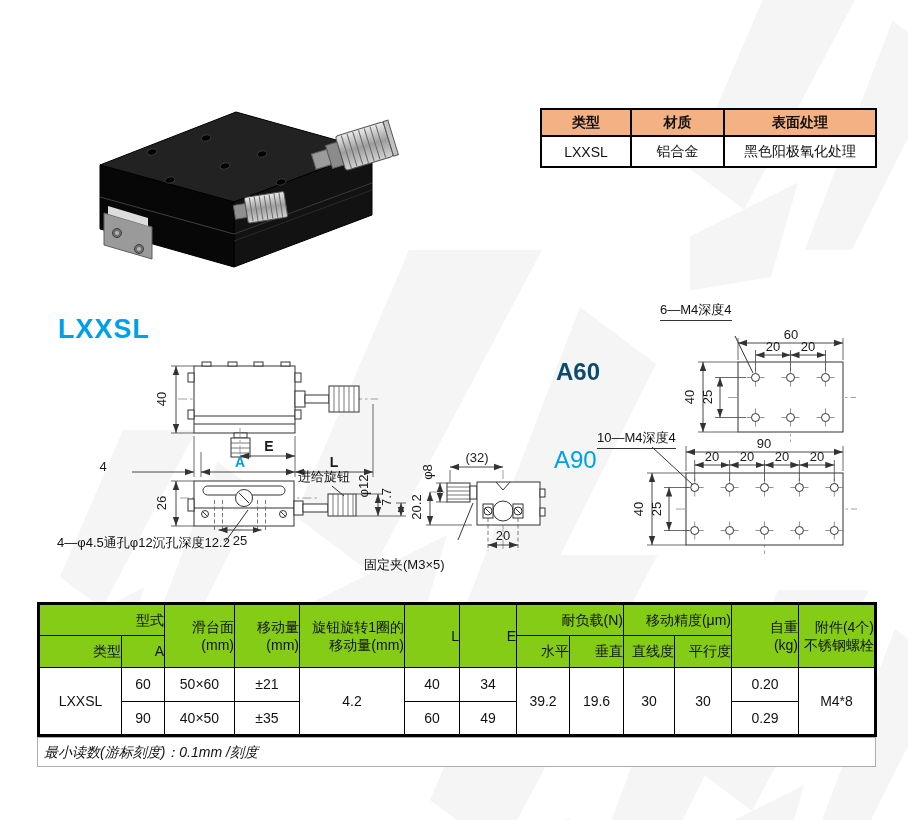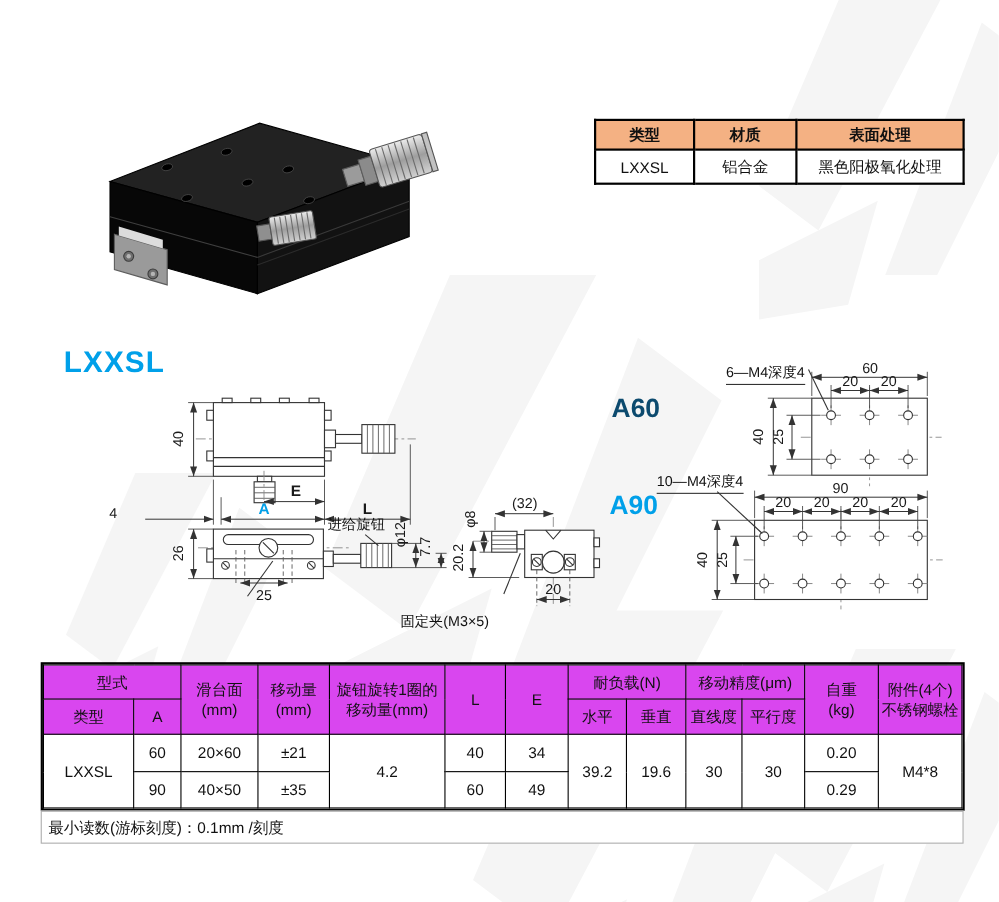--- a/index.html
+++ b/index.html
@@ -3,41 +3,41 @@
 <meta charset="utf-8">
 <style>
   html,body{margin:0;padding:0;background:#fff;}
   .page{position:relative;width:908px;height:820px;background:#fff;overflow:hidden;
         font-family:"Liberation Sans",sans-serif;color:#111;}
   .abs{position:absolute;}
   .title{left:28px;top:26px;font-size:21px;font-weight:bold;color:#e60012;letter-spacing:.5px;white-space:nowrap;}
   .model{left:58px;top:314px;font-size:27px;font-weight:bold;color:#00a0e9;letter-spacing:1px;}
   .sect{left:449px;top:326px;font-size:19px;font-weight:bold;color:#000;}
   .a60{left:556px;top:358px;font-size:24px;font-weight:bold;color:#0c4a6e;}
-  .a90{left:554px;top:446px;font-size:24px;font-weight:bold;color:#00a0e9;}
+  .a90{left:554px;top:446px;font-size:24px;font-weight:normal;color:#00a0e9;}
   .lblsm{font-size:13px;color:#111;white-space:nowrap;}
   .feed{left:298px;top:468px;}
   .holenote{left:57px;top:534px;}
   .clamp{left:364px;top:556px;}
-  .a60h{left:660px;top:330px;border-bottom:1px solid #333;padding-bottom:1px;}
+  .a60h{left:660px;top:301px;border-bottom:1px solid #333;padding-bottom:1px;}
   .a90h{left:597px;top:429px;border-bottom:1px solid #333;padding-bottom:1px;}
   svg.layer{position:absolute;left:0;top:0;}
   
   .itable{position:absolute;left:540px;top:108px;border-collapse:collapse;}
   .itable th,.itable td{border:2px solid #000;text-align:center;font-size:14px;padding:0;}
   .itable th{background:#f4b183;height:25px;font-weight:600;}
   .itable td{height:29px;background:#fff;}
   
   .stable-wrap{position:absolute;left:37px;top:602px;border:2px solid #000;}
   .stable{border-collapse:collapse;table-layout:fixed;width:835px;}
   .stable th,.stable td{border:1px solid #000;font-size:14px;text-align:center;
       vertical-align:middle;padding:0;line-height:1.3;font-weight:normal;background:#fff;}
-  .stable th{background:#d946ef;}
+  .stable th{background:#84cc16;text-align:right;}
   .note{position:absolute;left:37px;top:737px;width:839px;height:30px;box-sizing:border-box;
-      border:1px solid #adadad;background:#fff;font-size:14px;line-height:28px;padding-left:6px;}
+      border:1px solid #adadad;background:#fff;font-size:14px;line-height:28px;padding-left:6px;font-style:italic;}
   
   .lnf{fill:#fff;stroke:#333;stroke-width:1;}
   .ln{fill:none;stroke:#333;stroke-width:1;}
   .cl{fill:none;stroke:#888;stroke-width:.8;stroke-dasharray:9 3 2.5 3;}
   .hd{fill:none;stroke:#555;stroke-width:.8;stroke-dasharray:4 2.5;}
   .dm{fill:none;stroke:#333;stroke-width:.9;}
   .xt{fill:none;stroke:#444;stroke-width:.8;}
   text.dim{font-size:13px;fill:#1a1a1a;text-anchor:middle;font-family:"Liberation Sans",sans-serif;}
   text.dimb{font-size:14px;font-weight:bold;}
   text.blue{fill:#00a0e9;}
@@ -355,20 +355,21 @@
         <line class="xt" x1="689" y1="530.5" x2="664" y2="530.5"></line>
       <line class="dm" x1="669" y1="487.5" x2="669" y2="530.5" marker-start="url(#mS)" marker-end="url(#mE)"></line>
       <text class="dim" x="661" y="509" transform="rotate(-90 661 509)">25</text>
     </g>
   </svg>
 
   <div class="abs model">LXXSL</div>
   <div class="abs a60">A60</div>
   <div class="abs a90">A90</div>
   <div class="abs lblsm feed">进给旋钮</div>
+  <div class="abs lblsm holenote">4—φ4.5通孔φ12沉孔深度12.2</div>
   <div class="abs lblsm clamp">固定夹(M3×5)</div>
   <div class="abs lblsm a60h">6—M4深度4</div>
   <div class="abs lblsm a90h">10—M4深度4</div>
 
   <table class="itable">
     <colgroup>
         <col style="width:90px">
         <col style="width:93px">
         <col style="width:152px">
       </colgroup>
@@ -435,21 +436,21 @@
         <th>类型</th>
         <th>A</th>
         <th>水平</th>
         <th>垂直</th>
         <th>直线度</th>
         <th>平行度</th>
       </tr>
       <tr style="height:34px">
         <td rowspan="2">LXXSL</td>
         <td>60</td>
-        <td>20×60</td>
+        <td>50×60</td>
         <td>±21</td>
         <td rowspan="2">4.2</td>
         <td>40</td>
         <td>34</td>
         <td rowspan="2">39.2</td>
         <td rowspan="2">19.6</td>
         <td rowspan="2">30</td>
         <td rowspan="2">30</td>
         <td>0.20</td>
         <td rowspan="2">M4*8</td>

